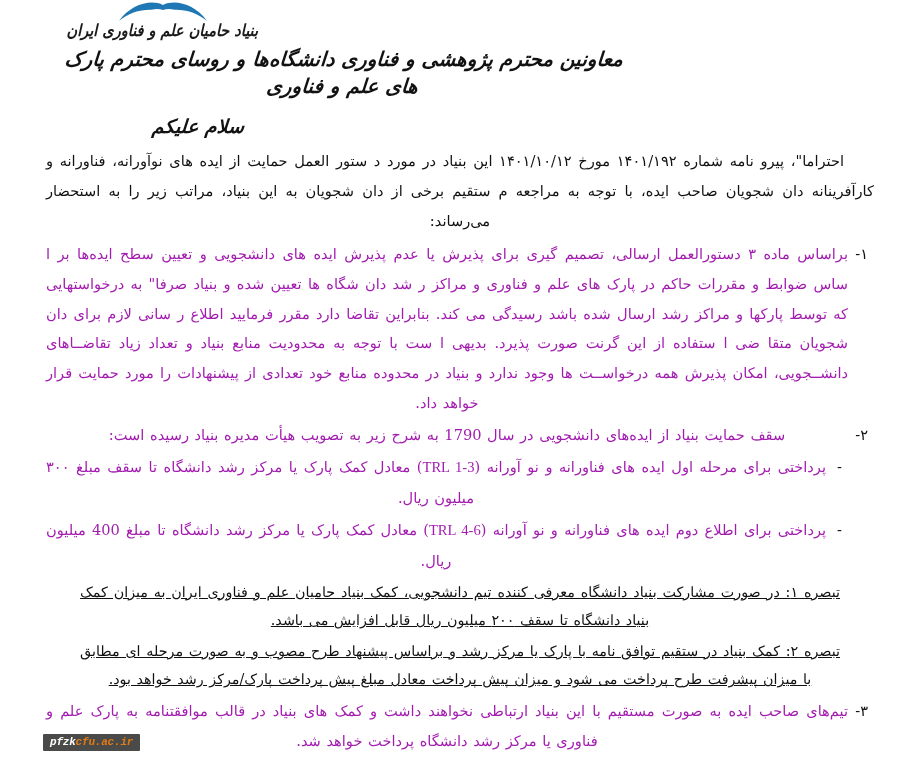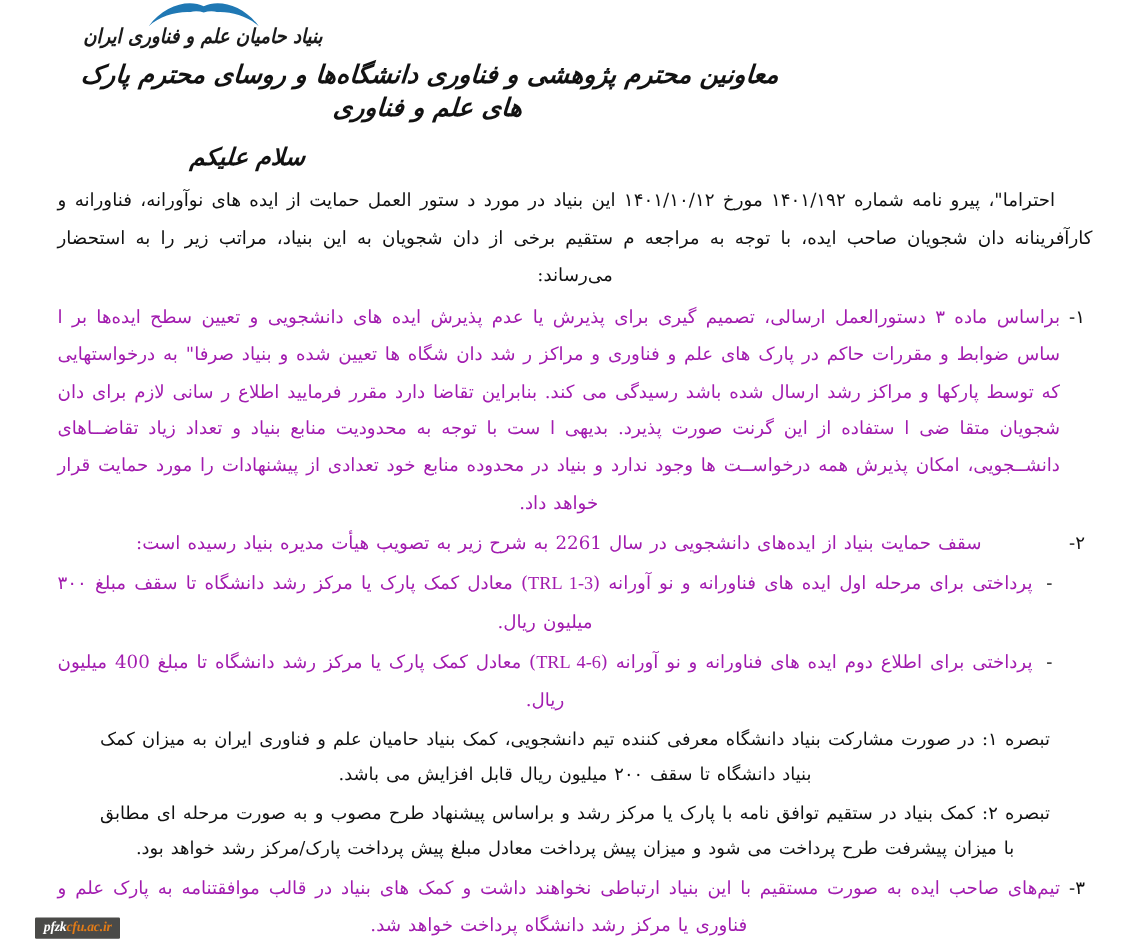--- a/index.html
+++ b/index.html
@@ -131,40 +131,41 @@
 
   .note {
     font-family: "DejaVu Serif", "Liberation Serif", serif;
     font-size: 14.3px;
     line-height: 2.0;
     text-align: justify;
     text-align-last: center;
     color: #111111;
     margin: 0 34px 2px 34px;
     word-spacing: 1px;
+    text-decoration: underline;
   }
 
   .ltr-inline {
     direction: ltr;
     unicode-bidi: isolate;
     font-family: "Liberation Serif", "DejaVu Serif", serif;
   }
 
   
   .indent-1 { margin-right: 26px; }
 
   
   .watermark {
     position: absolute;
-    left: 2px;
+    left: 17px;
     bottom: 6px;
     background: #4a4a48;
     padding: 2px 7px 3px 7px;
     border-radius: 1px;
-    font-family: Liberation Serif, serif;
+    font-family: Liberation Mono, monospace;
     font-size: 11px;
     font-weight: 700;
     font-style: italic;
     line-height: 1.1;
     letter-spacing: -0.2px;
     direction: ltr;
     white-space: nowrap;
   }
   .wm-a { color: #ffffff; }
   .wm-b { color: #e07b18; }
@@ -191,21 +192,21 @@
 
     <p class="para intro">احتراما"، پیرو نامه  شماره ۱۴۰۱/۱۹۲ مورخ ۱۴۰۱/۱۰/۱۲ این بنیاد در مورد د ستور العمل حمایت از ایده های نوآورانه، فناورانه و کارآفرینانه دان شجویان  صاحب ایده، با توجه به مراجعه م ستقیم برخی از دان شجویان به این بنیاد، مراتب زیر را به استحضار می‌رساند:</p>
 
     <div class="row">
       <div class="row-marker">۱-</div>
       <div class="row-body">براساس ماده ۳ دستورالعمل ارسالی، تصمیم گیری برای پذیرش یا عدم پذیرش ایده های دانشجویی و تعیین سطح ایده‌ها بر ا ساس  ضوابط و مقررات حاکم در پارک های علم و فناوری و مراکز ر شد دان شگاه ها تعیین  شده و بنیاد صرفا" به درخواستهایی که توسط پارکها و مراکز رشد ارسال شده باشد رسیدگی می کند. بنابراین تقاضا دارد مقرر فرمایید اطلاع ر سانی لازم برای دان شجویان متقا ضی ا ستفاده از این گرنت  صورت پذیرد. بدیهی ا ست با توجه به محدودیت منابع بنیاد و تعداد زیاد تقاضــاهای دانشــجویی، امکان پذیرش همه درخواســت ها وجود ندارد و بنیاد در محدوده منابع خود تعدادی از پیشنهادات را مورد حمایت قرار خواهد داد.</div>
     </div>
 
     <div class="row">
       <div class="row-marker">۲-</div>
-      <div class="row-body">سقف حمایت بنیاد از ایده‌های دانشجویی در سال 2261 به شرح زیر به تصویب هیأت مدیره بنیاد رسیده است:</div>
+      <div class="row-body">سقف حمایت بنیاد از ایده‌های دانشجویی در سال 1790 به شرح زیر به تصویب هیأت مدیره بنیاد رسیده است:</div>
     </div>
 
     <div class="indent-1">
       <div class="row dash">
         <div class="row-marker">-</div>
         <div class="row-body"><span>پرداختی برای مرحله اول ایده های فناورانه و نو آورانه (</span><span class="ltr-inline">TRL 1-3</span><span>) معادل کمک پارک یا مرکز رشد دانشگاه تا سقف مبلغ ۳۰۰ میلیون ریال.</span></div>
       </div>
 
       <div class="row dash">
         <div class="row-marker">-</div>

